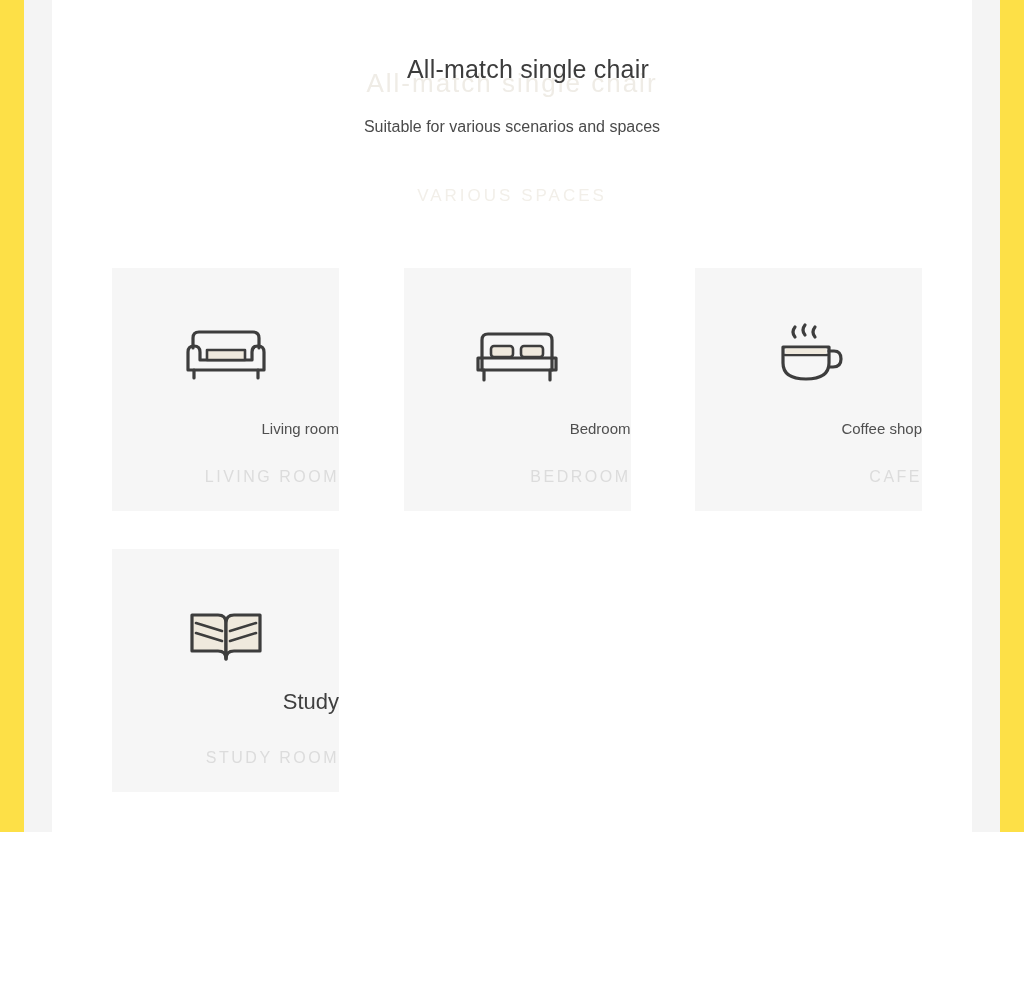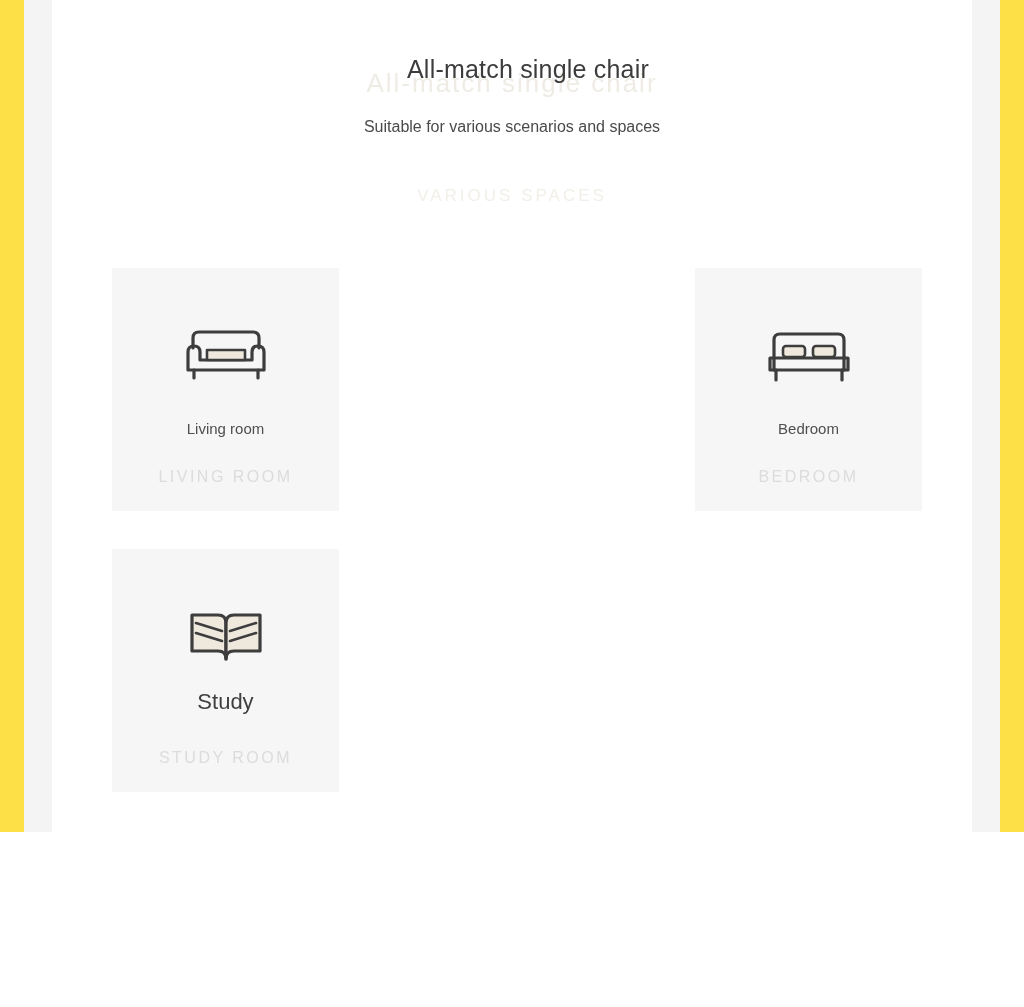--- a/index.html
+++ b/index.html
@@ -93,21 +93,21 @@
   .row {
     display: flex;
     justify-content: space-between;
   }
   .row.second { margin-top: 38px; }
   .tile {
     position: relative;
     width: 227px;
     height: 243px;
     background: #f6f6f6;
-    text-align: center;
+    text-align: right;
   }
   .tile-icon {
     position: absolute;
     top: 52px;
     left: 0;
     width: 227px;
     height: 70px;
     display: flex;
     align-items: center;
     justify-content: center;
@@ -212,20 +212,35 @@
                 <rect x="15" y="22" width="22" height="11" rx="3" fill="#efe9dd" stroke="#3d3d3d" stroke-width="2.6"></rect>
                 <rect x="45" y="22" width="22" height="11" rx="3" fill="#efe9dd" stroke="#3d3d3d" stroke-width="2.6"></rect>
                 <path d="M8 46 V56 M74 46 V56"></path>
               </g>
             </svg>
           </div>
           <div class="tile-label">Bedroom</div>
           <div class="tile-sub">BEDROOM</div>
         </div>
 
+        <div class="tile">
+          <div class="tile-icon">
+            <svg width="72" height="68" viewBox="0 0 72 68">
+              <g fill="none" stroke="#3d3d3d" stroke-width="3.2" stroke-linejoin="round" stroke-linecap="round">
+                <path d="M22 6 Q18 11 22 16 M32 4 Q28 9 32 14 M42 6 Q38 11 42 16"></path>
+                <path d="M10 26 H56 V42 Q56 58 33 58 Q10 58 10 42 Z"></path>
+                <path d="M56 30 H61 Q68 30 68 38 Q68 46 60 46 H56"></path>
+                <path d="M12 34 H54" stroke-width="2.6"></path>
+              </g>
+              <path d="M12.5 27.5 H53.5 V33 H12.5 Z" fill="#efe9dd"></path>
+            </svg>
+          </div>
+          <div class="tile-label">Coffee shop</div>
+          <div class="tile-sub">CAFE</div>
+        </div>
 
       </div>
 
       <div class="row second">
 
         <div class="tile">
           <div class="tile-icon">
             <svg width="76" height="58" viewBox="0 0 76 58">
               <g fill="none" stroke="#3d3d3d" stroke-width="3.2" stroke-linejoin="round" stroke-linecap="round">
                 <path d="M4 8 H30 Q38 8 38 16 V52 Q38 44 30 44 H4 Z" fill="#efe9dd"></path>

